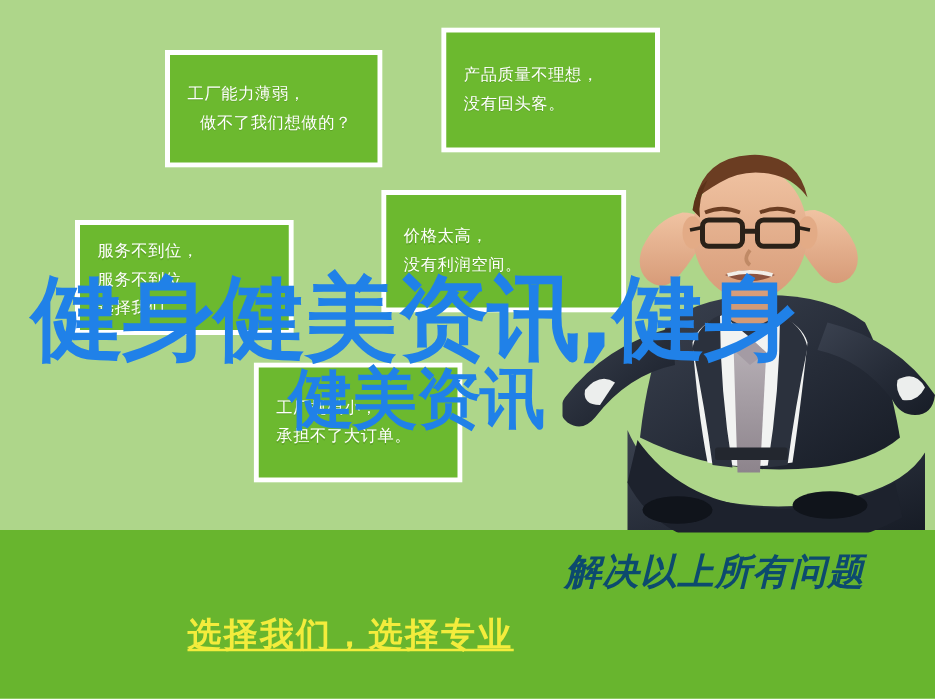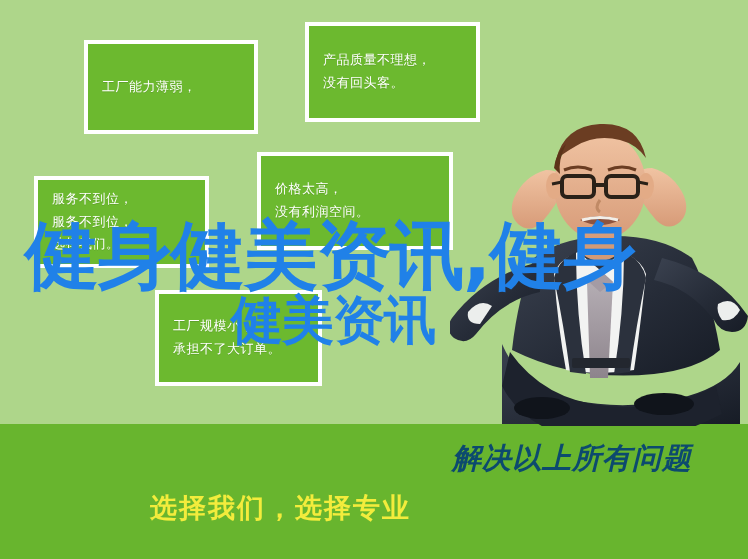--- a/index.html
+++ b/index.html
@@ -31,28 +31,29 @@
     box-sizing:border-box;
     color:#ffffff;
     font-size:13px;
     line-height:1.75;
     letter-spacing:.5px;
     display:flex;
     flex-direction:column;
     justify-content:center;
     padding:6px 14px;
     text-shadow:0 1px 0 rgba(0,0,0,.12);
+    margin-left:48px;
   }
   .pbox .ln{white-space:nowrap;}
   .pbox .ln.indent{padding-left:10px;}
 
   #box1{left:84px;top:40px;width:174px;height:94px;justify-content:center;}
   #box2{left:305px;top:22px;width:175px;height:100px;}
   #box3{left:257px;top:152px;width:196px;height:98px;}
-  #box4{left:34px;top:176px;width:175px;height:92px;}
+  #box4{left:12px;top:176px;width:175px;height:92px;justify-content:flex-end;}
   #box5{left:155px;top:290px;width:167px;height:96px;}
 
   
   .photo{
     position:absolute;left:450px;top:108px;width:298px;height:318px;
   }
   .photo svg{display:block;}
 
   
   .watermark{
@@ -69,20 +70,21 @@
   }
   #wm1{left:12px;top:218px;font-size:74px;letter-spacing:-1px;}
   #wm2{left:218px;top:294px;font-size:52px;letter-spacing:-1px;}
 
   
   .slogan-yellow{
     position:absolute;left:150px;top:495px;
     color:#f3ec3c;font-size:27px;font-weight:700;
     letter-spacing:2px;white-space:nowrap;
     line-height:1;
+    text-decoration:underline;
   }
   .slogan-black{
     position:absolute;left:452px;top:444px;
     color:#0c4a6e;font-size:29px;font-weight:700;font-style:italic;
     letter-spacing:1px;white-space:nowrap;
     line-height:1;
   }
 </style>
 </head>
 <body>
@@ -156,20 +158,21 @@
       <path d="M158 62 q14 -6 28 0" stroke="#6b3d22" stroke-width="3" fill="none"></path>
 
       <path d="M150 92 q-6 8 0 12" stroke="#c08a66" stroke-width="3" fill="none"></path>
       <path d="M130 112 q20 -8 40 0 q-20 10 -40 0 z" fill="#8d5440"></path>
       <path d="M132 112 q18 -5 36 0" stroke="#f2efe9" stroke-width="3" fill="none"></path>
     </svg>
   </div>
 
   <div class="pbox" id="box1">
     <span class="ln">工厂能力薄弱，</span>
+    <span class="ln indent">做不了我们想做的？</span>
   </div>
 
   <div class="pbox" id="box2">
     <span class="ln">产品质量不理想，</span>
     <span class="ln">没有回头客。</span>
   </div>
 
   <div class="pbox" id="box3">
     <span class="ln">价格太高，</span>
     <span class="ln">没有利润空间。</span>

